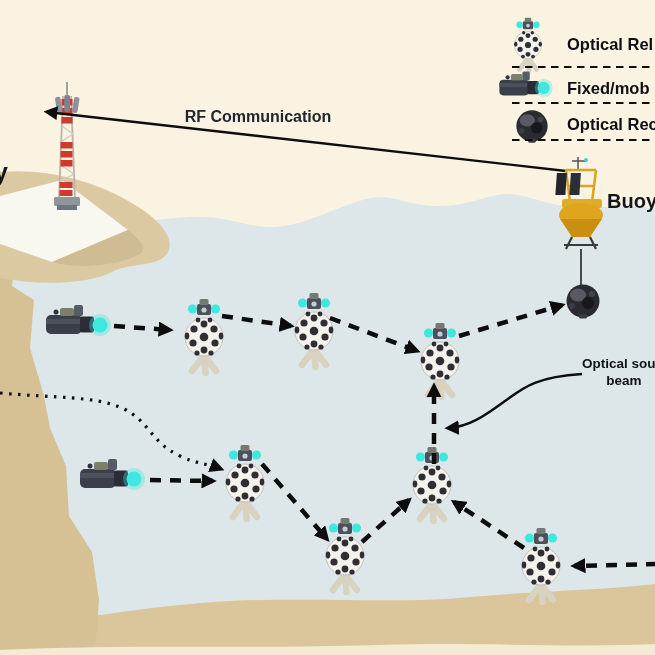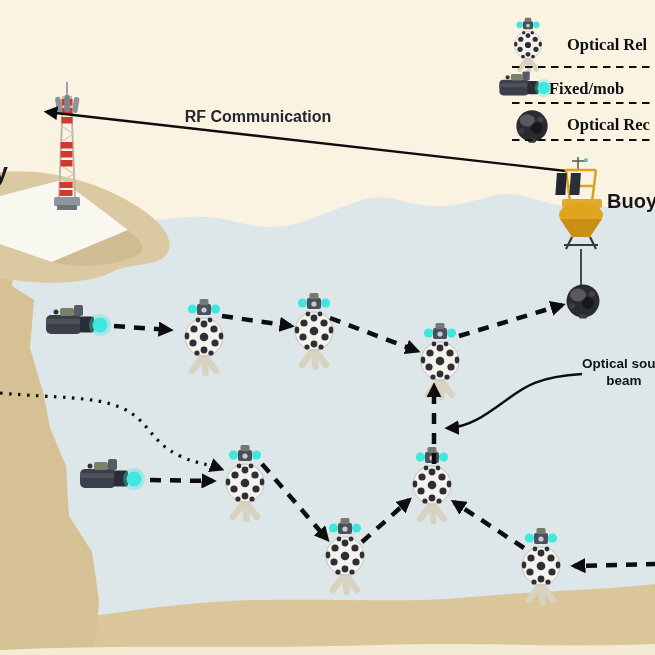--- a/index.html
+++ b/index.html
@@ -5,23 +5,23 @@
   html,body{margin:0;padding:0;background:#FAF3E2;}
   #stage{position:relative;width:655px;height:655px;overflow:hidden;
          font-family:"Liberation Sans",sans-serif;}
   #scene{position:absolute;inset:0;}
   .label{position:absolute;font-weight:bold;color:#15171c;white-space:nowrap;}
   .lbl-gateway{left:-6px;top:158px;font-size:25px;}
   .lbl-rf{left:163px;top:108px;width:190px;text-align:center;font-size:16px;color:#23262e;}
   .lbl-buoy{left:607px;top:190px;font-size:20px;}
   .osb{left:582px;top:355px;width:84px;text-align:center;font-size:13.5px;line-height:17px;color:#101318;}
   .osb div{white-space:nowrap;}
-  .legend-label{font-size:16.5px;color:#0d0f13;font-family:Liberation Serif, serif;}
+  .legend-label{font-size:16.5px;color:#0d0f13;}
   .lg1{left:567px;top:35px;}
-  .lg2{left:549px;top:79px;}
+  .lg2{left:567px;top:79px;}
   .lg3{left:567px;top:115px;}
 </style>
 </head>
 <body>
 
 <div id="stage">
 
 <svg id="scene" width="655" height="655" viewBox="0 0 655 655" xmlns="http://www.w3.org/2000/svg">
   <defs>
     <marker id="ah" viewBox="0 0 10 10" refX="7.5" refY="5" markerWidth="3.4" markerHeight="3.4" orient="auto-start-reverse">

